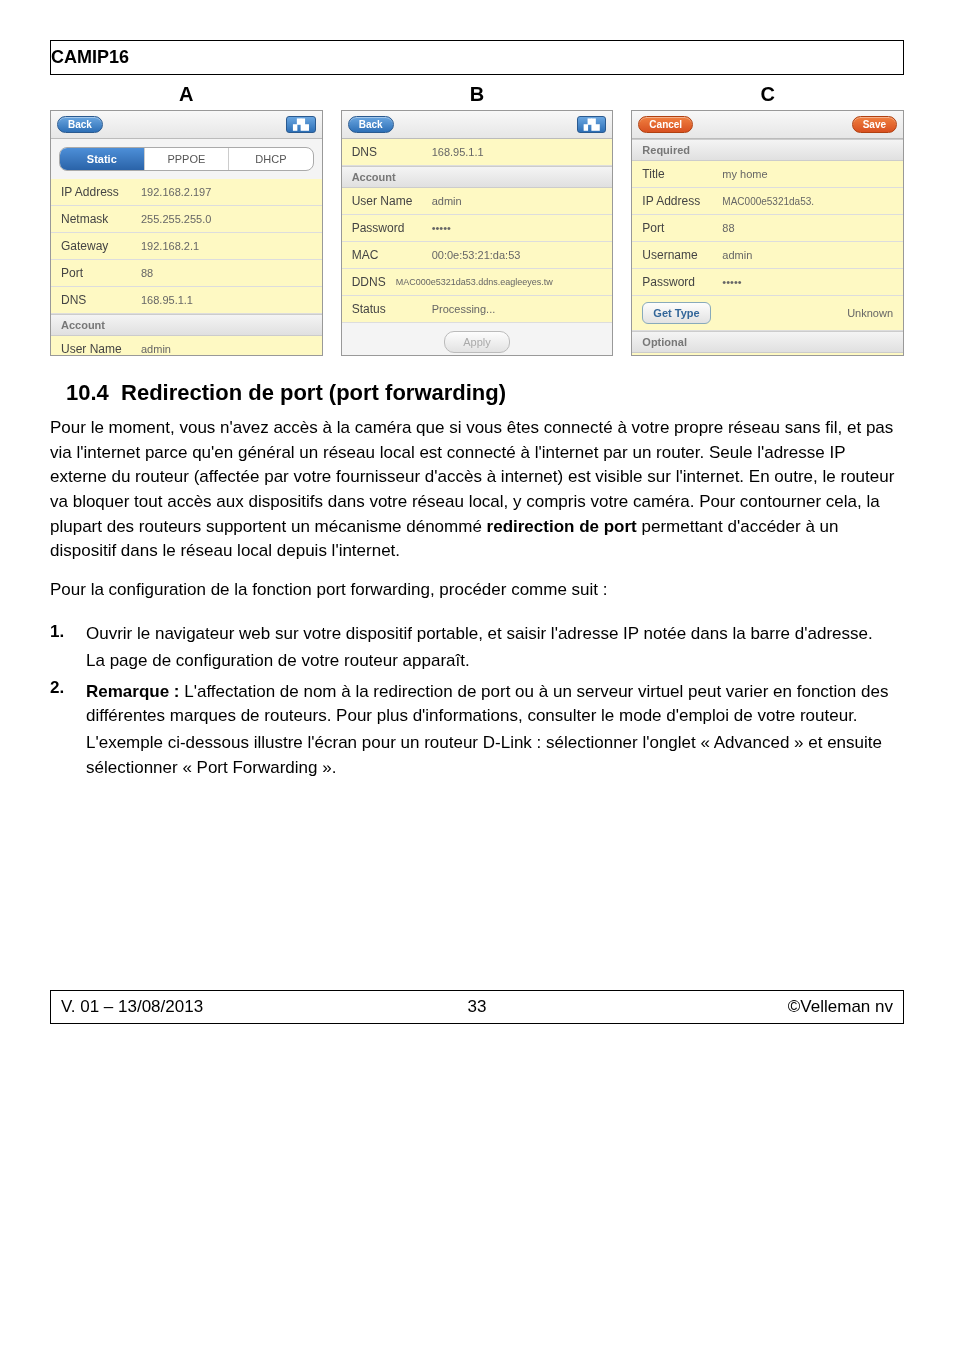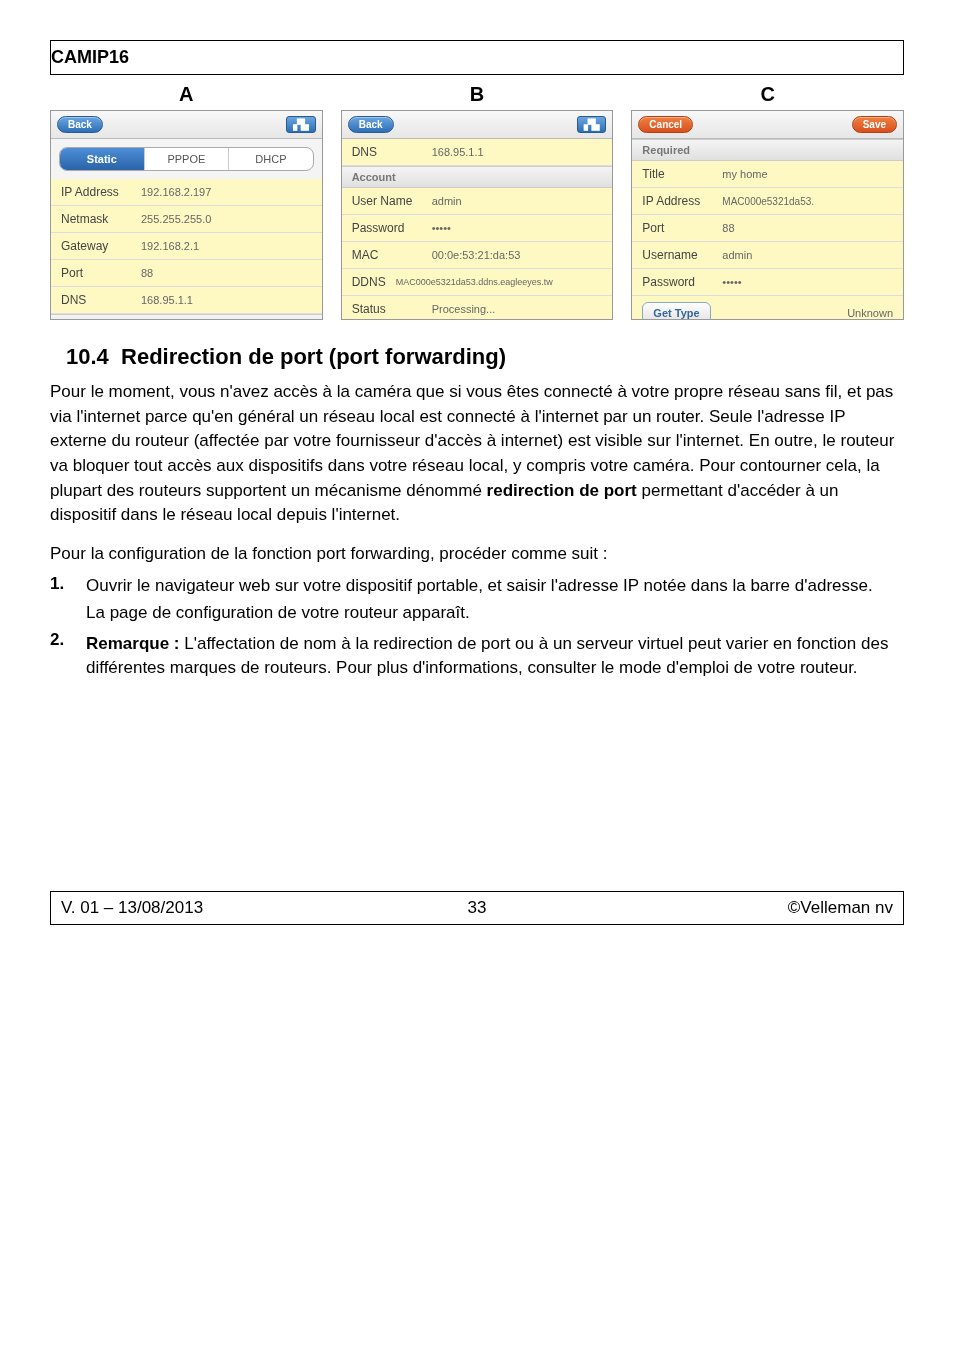--- a/index.html
+++ b/index.html
@@ -34,21 +34,21 @@
       text-align: center;
       font-weight: bold;
       font-size: 20px;
       margin-bottom: 4px;
     }
     .panel {
       border: 1px solid #999;
       background: #f4f4f4;
       font-size: 12px;
       color: #555;
-      height: 210px;
+      height: 246px;
       overflow: hidden;
       position: relative;
     }
     .panel-top {
       background: linear-gradient(#f8f8f8, #e6e6e6);
       border-bottom: 1px solid #bbb;
       padding: 5px 6px;
       display: flex;
       justify-content: space-between;
       align-items: center;
@@ -311,36 +311,37 @@
 </div>
 
 <h2 class="section-title">
   <span>10.4</span>&nbsp;&nbsp;<span>Redirection de port (port forwarding)</span>
 </h2>
 
 <p class="body">
   <span>Pour le moment, vous n'avez accès à la caméra que si vous êtes connecté à votre propre réseau sans fil, et pas via l'internet parce qu'en général un réseau local est connecté à l'internet par un router. Seule l'adresse IP externe du routeur (affectée par votre fournisseur d'accès à internet) est visible sur l'internet. En outre, le routeur va bloquer tout accès aux dispositifs dans votre réseau local, y compris votre caméra. Pour contourner cela, la plupart des routeurs supportent un mécanisme dénommé </span><strong>redirection de port</strong><span> permettant d'accéder à un dispositif dans le réseau local depuis l'internet.</span>
 </p>
 
-<p class="body" style="margin-bottom:8px">Pour la configuration de la fonction port forwarding, procéder comme suit :</p>
+<p class="body" style="margin-bottom:20px">Pour la configuration de la fonction port forwarding, procéder comme suit :</p>
 
 <ol class="steps">
   <li>
     <span class="num">1.</span>
     <span class="txt">
       <span>Ouvrir le navigateur web sur votre dispositif portable, et saisir l'adresse IP notée dans la barre d'adresse.</span>
       <div class="sub">La page de configuration de votre routeur apparaît.</div>
     </span>
   </li>
   <li>
     <span class="num">2.</span>
     <span class="txt">
       <div class="sub">
         <strong>Remarque :</strong><span> L'affectation de nom à la redirection de port ou à un serveur virtuel peut varier en fonction des différentes marques de routeurs. Pour plus d'informations, consulter le mode d'emploi de votre routeur.</span>
       </div>
+      <div class="sub">L'exemple ci-dessous illustre l'écran pour un routeur D-Link : sélectionner l'onglet « Advanced » et ensuite sélectionner « Port Forwarding ».</div>
     </span>
   </li>
 </ol>
 
 <div class="footer">
   <span class="l">V. 01 – 13/08/2013</span>
   <span class="c">33</span>
   <span class="r">©Velleman nv</span>
 </div>
 

